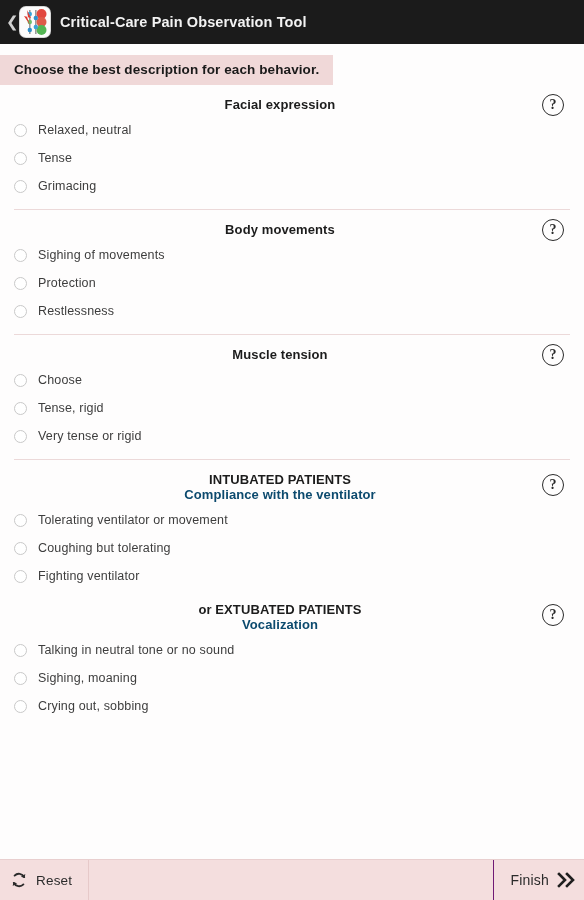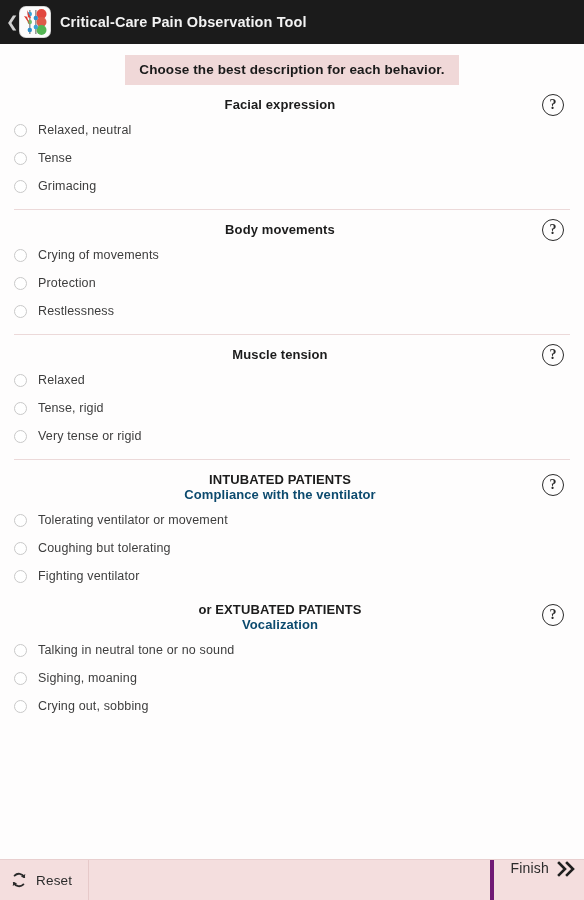--- a/index.html
+++ b/index.html
@@ -60,21 +60,21 @@
     top: 44px;
     left: 0;
     right: 0;
     bottom: 40px;
     background: #fefdfd;
     overflow: hidden;
   }
 
   .banner-wrap {
     display: flex;
-    justify-content: center;
+    justify-content: flex-start;
     padding-top: 11px;
   }
   .banner {
     background: #f0d8d8;
     color: #1a1a1a;
     font-size: 13.5px;
     font-weight: bold;
     padding: 7px 14px 8px 14px;
     letter-spacing: 0.1px;
     white-space: nowrap;
@@ -180,23 +180,23 @@
     flex: 0 0 auto;
   }
   .bb-label {
     font-size: 13.5px;
     color: #2b2b2b;
     letter-spacing: 0.2px;
   }
   .bb-spacer { flex: 1 1 auto; }
   .bb-right {
     display: flex;
-    align-items: flex-start;
+    align-items: center;
     padding: 0 8px 0 16px;
-    border-left: 4px solid #701a75;
+    border-left: 1px solid #701a75;
     cursor: pointer;
   }
   .bb-right .bb-label { font-size: 14px; }
   .chevrons {
     margin-left: 7px;
     width: 20px;
     height: 18px;
     flex: 0 0 auto;
   }
 </style>
@@ -251,41 +251,41 @@
     <div class="divider"></div>
   </div>
 
   <div class="section">
     <div class="section-head">
       <div class="section-title">Body movements</div>
       <div class="help-btn">?</div>
     </div>
     <div class="option">
       <span class="radio"></span>
-      <span class="option-label">Crying of movements</span>
+      <span class="option-label">Sighing of movements</span>
     </div>
     <div class="option">
       <span class="radio"></span>
       <span class="option-label">Protection</span>
     </div>
     <div class="option">
       <span class="radio"></span>
       <span class="option-label">Restlessness</span>
     </div>
     <div class="divider"></div>
   </div>
 
   <div class="section">
     <div class="section-head">
       <div class="section-title">Muscle tension</div>
       <div class="help-btn">?</div>
     </div>
     <div class="option">
       <span class="radio"></span>
-      <span class="option-label">Relaxed</span>
+      <span class="option-label">Choose</span>
     </div>
     <div class="option">
       <span class="radio"></span>
       <span class="option-label">Tense, rigid</span>
     </div>
     <div class="option">
       <span class="radio"></span>
       <span class="option-label">Very tense or rigid</span>
     </div>
     <div class="divider"></div>

